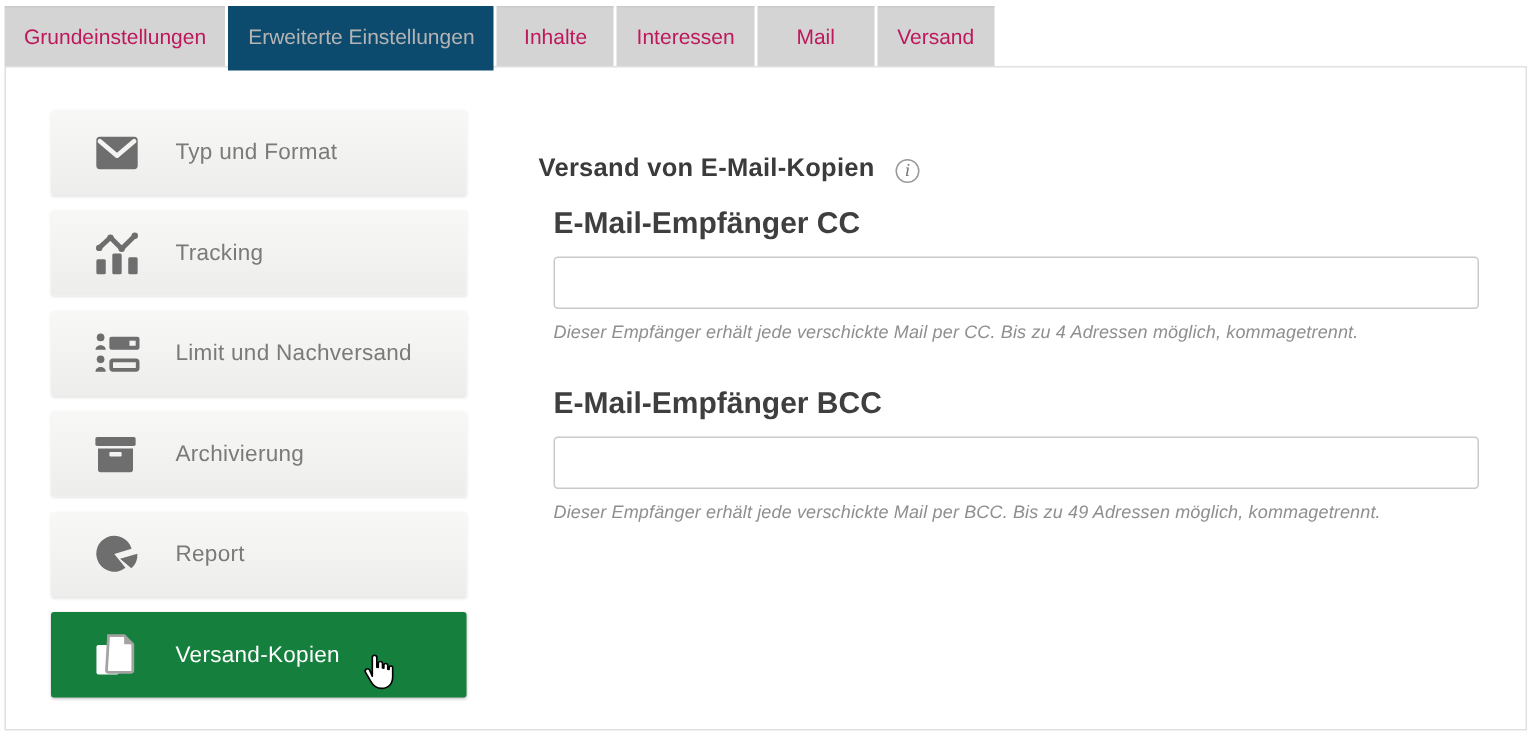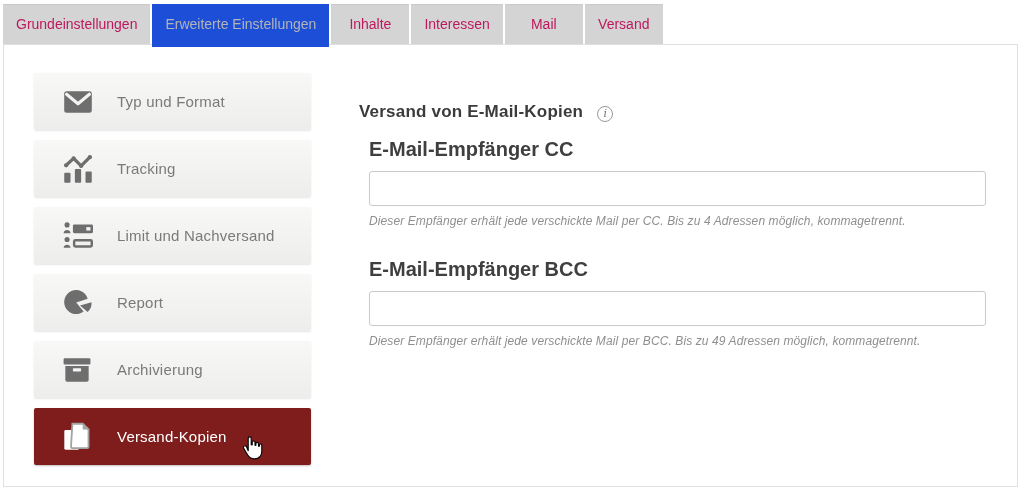--- a/index.html
+++ b/index.html
@@ -14,21 +14,21 @@
     position:absolute;left:3px;top:4px;display:flex;gap:2px;z-index:3;
   }
   .tab{
     height:40px;line-height:40px;box-sizing:border-box;
     min-width:78px;padding:0 13px;text-align:center;
     background:#d4d4d4;color:#be185d;font-size:14px;
     box-shadow:inset 0 1px 0 #c9c9c9;
     cursor:pointer;white-space:nowrap;
   }
   .tab.active{
-    background:#1d4ed8;color:#b4b4b4;height:43px;
+    background:#0c4a6e;color:#b4b4b4;height:43px;
     box-shadow:none;z-index:4;
   }
   
   .panel{
     position:absolute;left:3px;top:44px;width:1015px;height:443px;
     border:1px solid #e0e0e0;background:#ffffff;box-sizing:border-box;
   }
   
   .sidebar{position:absolute;left:30px;top:28px;width:277px;}
   .side-item{
@@ -39,21 +39,21 @@
   }
   .side-icon{
     width:34px;height:30px;margin-left:29px;flex:0 0 auto;
     display:flex;align-items:center;justify-content:flex-start;
   }
   .side-icon svg{display:block;}
   .side-label{
     margin-left:20px;font-size:15px;color:#7a7a7a;letter-spacing:.2px;
   }
   .side-item.active{
-    background:#7f1d1d;
+    background:#15803d;
     box-shadow:0 1px 2px rgba(0,0,0,0.25);
   }
   .side-item.active .side-label{color:#ffffff;}
   
   .content{position:absolute;left:355px;top:51px;width:640px;}
   .content-header{display:flex;align-items:flex-end;height:26px;margin-bottom:16px;}
   .content-title{
     font-size:17px;font-weight:bold;color:#3b3b3b;margin:0;letter-spacing:.2px;
   }
   .info-badge{
@@ -133,37 +133,37 @@
           <circle cx="3.2" cy="14.4" r="2.1" fill="#6e6e6e"></circle>
           <path d="M0.4 21.2 c0-3.4 5.6-3.4 5.6 0 z" fill="#6e6e6e"></path>
           <rect x="9" y="15" width="14.5" height="5.2" rx="1" fill="none" stroke="#6e6e6e" stroke-width="2"></rect>
         </svg>
       </span>
       <span class="side-label">Limit und Nachversand</span>
     </div>
 
     <div class="side-item">
       <span class="side-icon">
-        <svg width="30" height="30" viewBox="0 0 25 25">
-          <path d="M11 12 L20.6 9 A10 10 0 1 0 17.2 19.6 Z" fill="#6e6e6e"></path>
-          <path d="M14.2 14.6 L23.8 11.8 A10 10 0 0 1 20.5 19.9 Z" fill="#6e6e6e"></path>
-        </svg>
-      </span>
-      <span class="side-label">Report</span>
-    </div>
-
-    <div class="side-item">
-      <span class="side-icon">
         <svg width="28" height="26" viewBox="0 0 24 22">
           <rect x="0.5" y="1" width="23" height="5.2" rx="1" fill="#6e6e6e"></rect>
           <path d="M2 7.6 h20 v12 a1.5 1.5 0 0 1 -1.5 1.5 h-17 a1.5 1.5 0 0 1 -1.5 -1.5 z" fill="#6e6e6e"></path>
           <rect x="8.5" y="9.6" width="7" height="2.6" rx="0.6" fill="#f3f3f2"></rect>
         </svg>
       </span>
       <span class="side-label">Archivierung</span>
+    </div>
+
+    <div class="side-item">
+      <span class="side-icon">
+        <svg width="30" height="30" viewBox="0 0 25 25">
+          <path d="M11 12 L20.6 9 A10 10 0 1 0 17.2 19.6 Z" fill="#6e6e6e"></path>
+          <path d="M14.2 14.6 L23.8 11.8 A10 10 0 0 1 20.5 19.9 Z" fill="#6e6e6e"></path>
+        </svg>
+      </span>
+      <span class="side-label">Report</span>
     </div>
 
     <div class="side-item active">
       <span class="side-icon">
         <svg width="28" height="30" viewBox="0 0 24 26">
           <rect x="1" y="7" width="13" height="17" rx="1.2" fill="#ffffff"></rect>
           <path d="M8 1.5 h9 l5 5 v15 a1.2 1.2 0 0 1 -1.2 1.2 h-12.8 a1.2 1.2 0 0 1 -1.2 -1.2 z" fill="#ffffff" stroke="#a3a3a2" stroke-width="1.6"></path>
           <path d="M17 1.5 v5 h5 z" fill="#a3a3a2"></path>
         </svg>
       </span>

